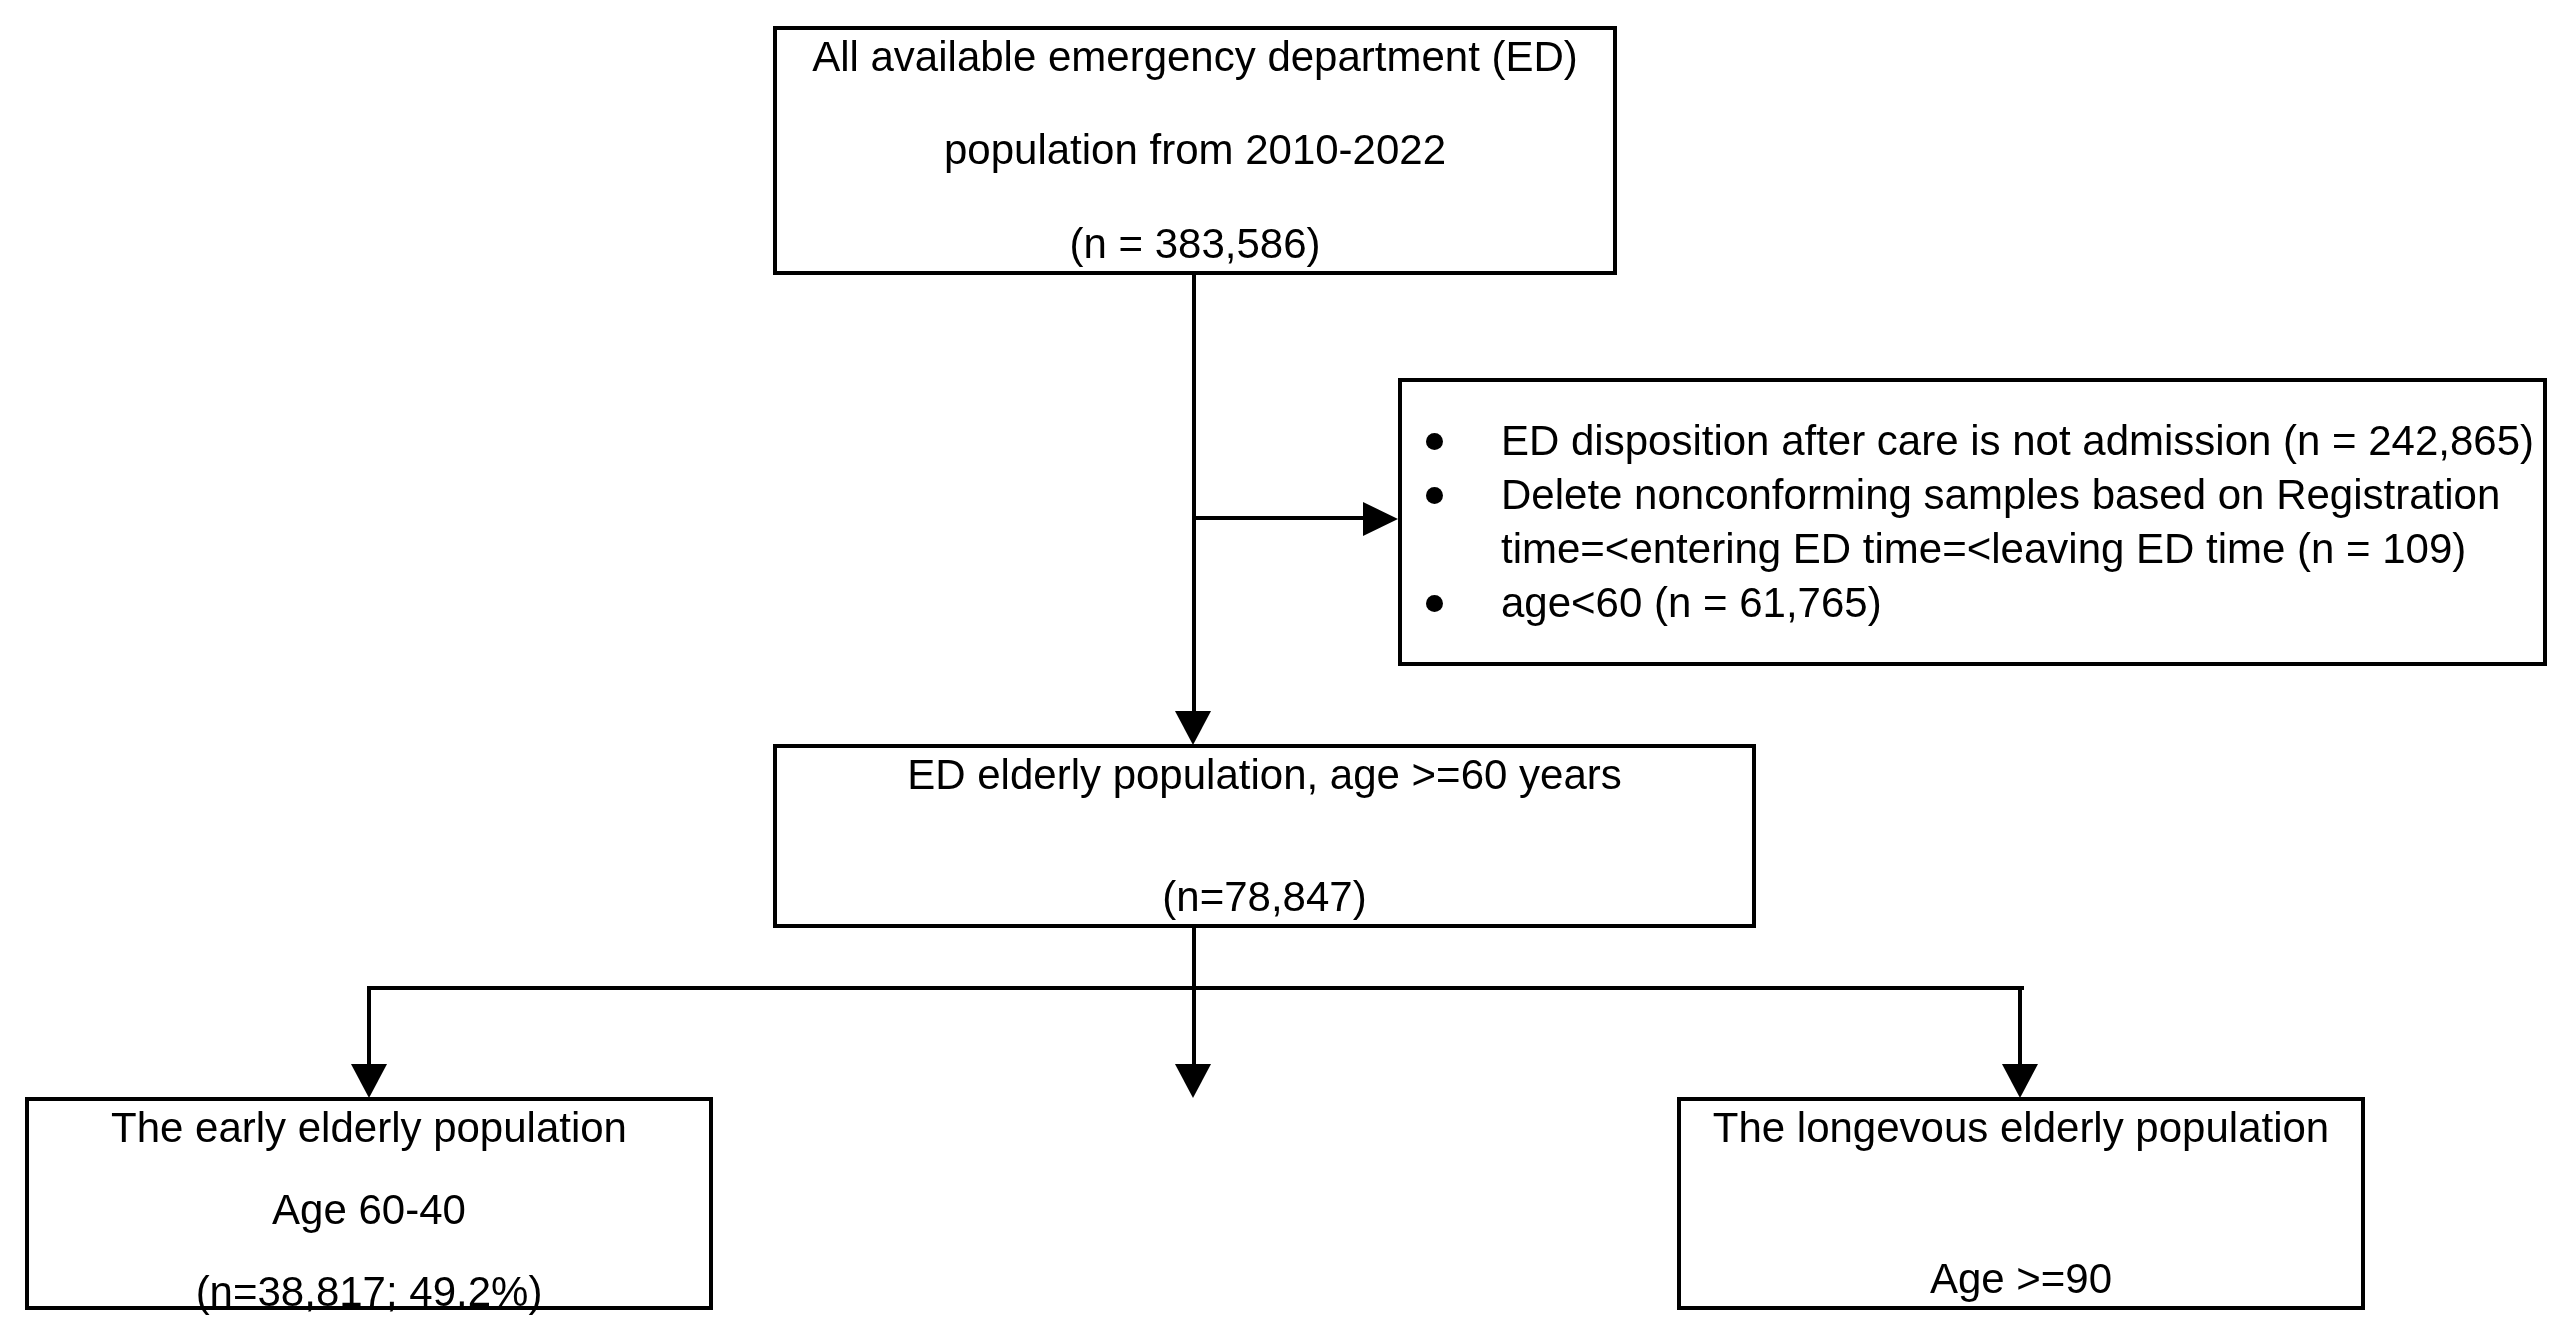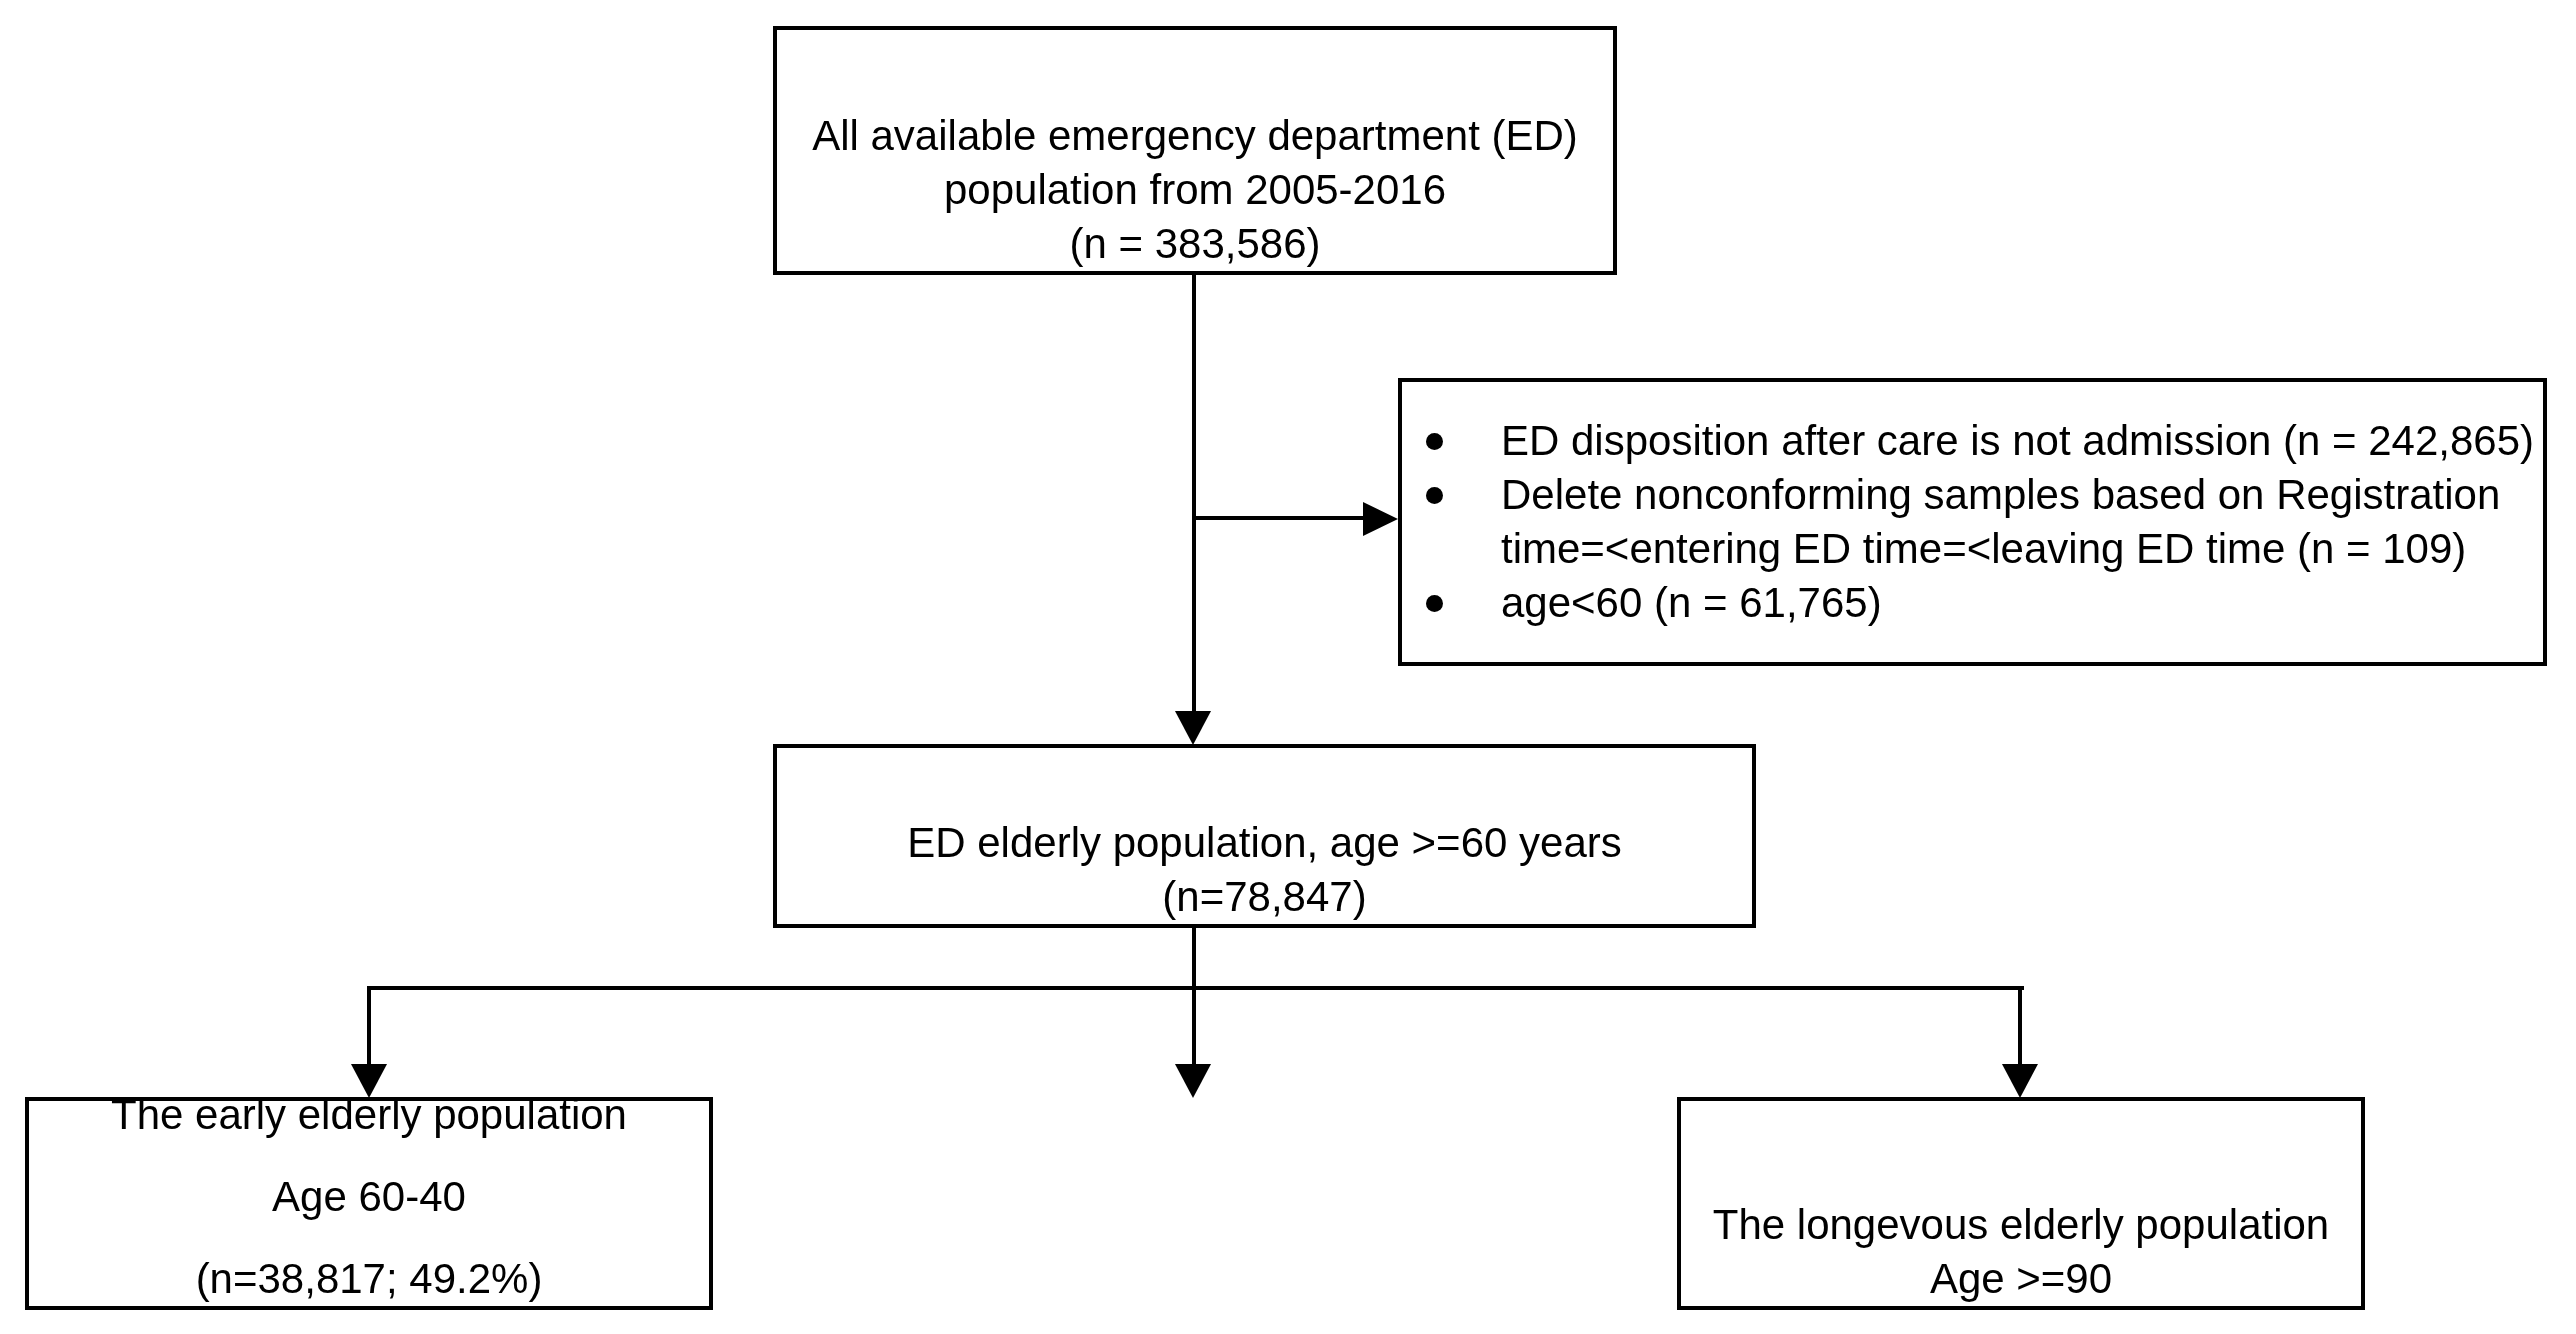--- a/index.html
+++ b/index.html
@@ -16,21 +16,21 @@
     color: #000000;
     overflow: hidden;
   }
   .box {
     position: absolute;
     box-sizing: border-box;
     border: 4px solid #000000;
     background: #ffffff;
     display: flex;
     flex-direction: column;
-    justify-content: flex-end;
+    justify-content: space-between;
     align-items: center;
     text-align: center;
     font-size: 42px;
     line-height: 54px;
   }
   .box .line { white-space: nowrap; }
 
   
   #box-source { left: 773px;  top: 25.6px;   width: 844px; height: 249px; }
   #box-excl   { left: 1398px; top: 378px;  width: 1149px; height: 288px;
@@ -91,21 +91,21 @@
   #arrow-b2     { left: 1175px; top: 1064px; }
   #arrow-b3     { left: 2002px; top: 1064px; }
 </style>
 </head>
 <body>
 
 <div class="canvas">
 
   <div class="box" id="box-source">
     <div class="line">All available emergency department (ED)</div>
-    <div class="line">population from 2005-2016</div>
+    <div class="line">population from 2010-2022</div>
     <div class="line">(n = 383,586)</div>
   </div>
 
   <div class="box" id="box-excl">
     <ul>
       <li>ED disposition after care is not admission (n = 242,865)</li>
       <li>Delete nonconforming samples based on Registration time=&lt;entering ED time=&lt;leaving ED time (n = 109)</li>
       <li>age&lt;60 (n = 61,765)</li>
     </ul>
   </div>

